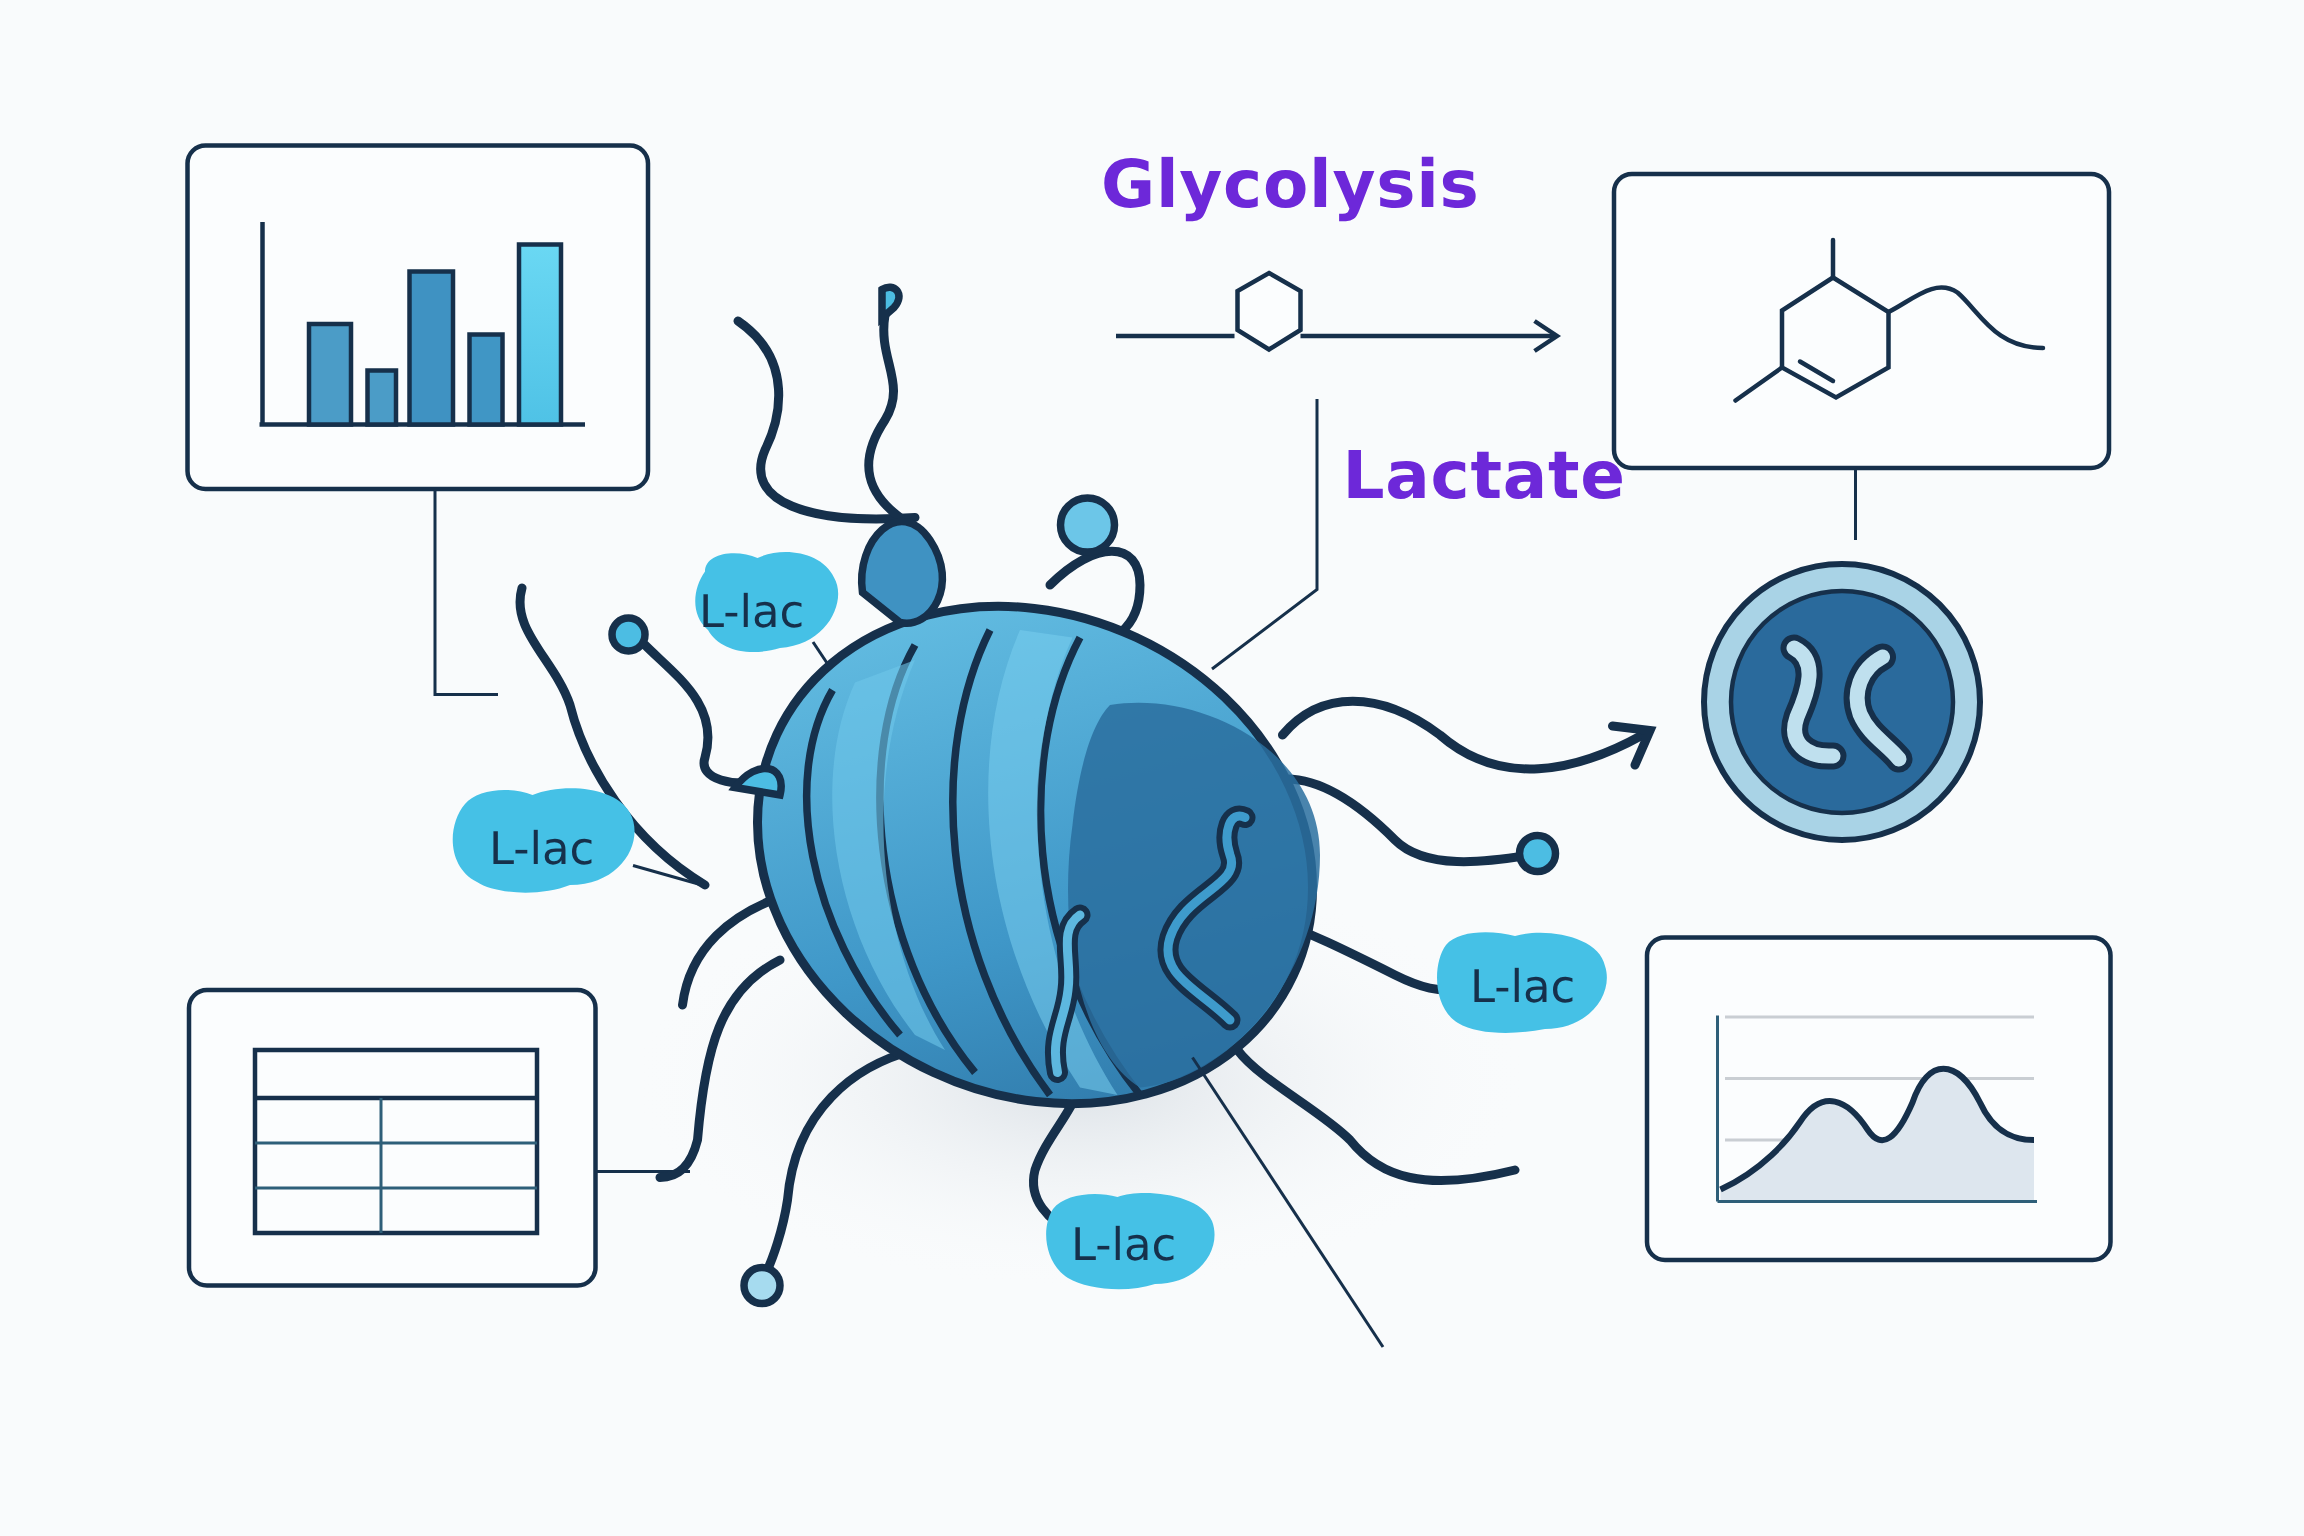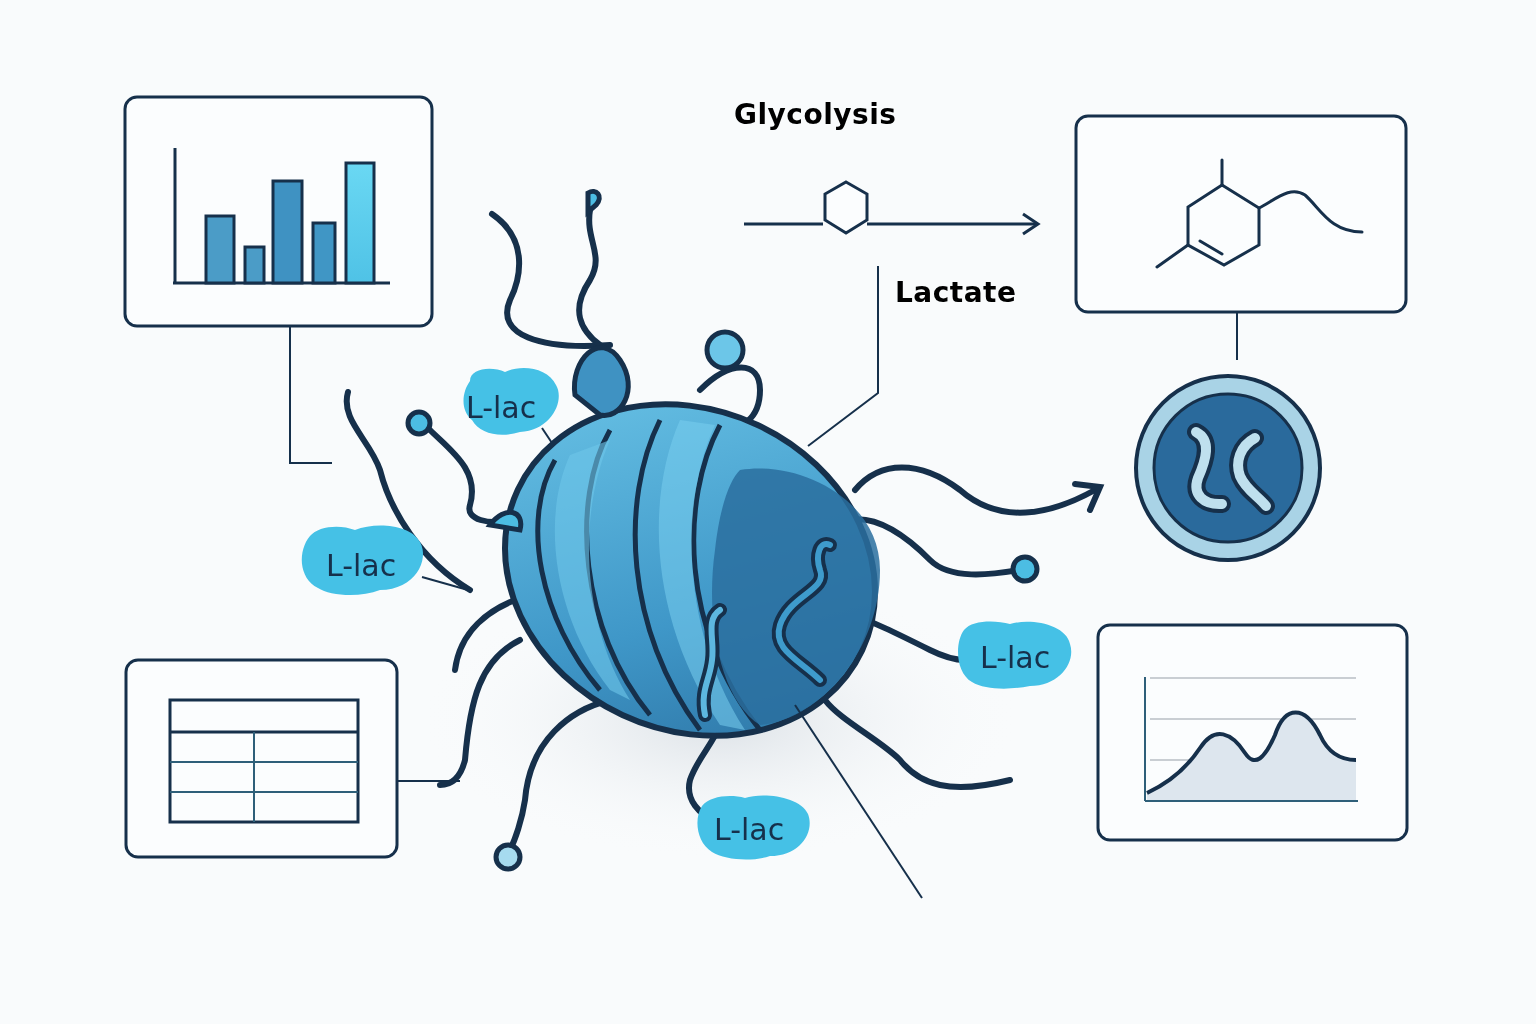--- a/index.html
+++ b/index.html
@@ -4,22 +4,22 @@
 <style>
   html, body { margin: 0; padding: 0; }
   body {
     width: 1536px; height: 1024px; overflow: hidden;
     background: #f9fbfc;
     font-family: "DejaVu Sans", "Liberation Sans", sans-serif;
     position: relative;
   }
   svg.canvas { position: absolute; left: 0; top: 0; }
   .lbl-title {
-    position: absolute; font-weight: bold; color: #000000;
-    font-size: 28px; letter-spacing: 0.5px;
+    position: absolute; font-weight: bold; color: #6d28d9;
+    font-size: 44px; letter-spacing: 0.5px;
   }
   .pill-text {
     font-family: "DejaVu Sans", "Liberation Sans", sans-serif;
     font-size: 30px; fill: #16304b;
   }
 </style>
 </head>
 <body>
 
 <svg class="canvas" width="1536" height="1024" viewBox="0 0 1536 1024">
@@ -179,13 +179,13 @@
     <path d="M964,630 C972,620 995,620 1010,624 C1030,618 1066,624 1070,644 C1076,662 1060,686 1030,686 C1010,690 985,690 972,682 C955,672 955,642 964,630 Z" fill="#45c1e6"></path>
     <text class="pill-text" x="980" y="668">L-lac</text>
   </g>
   <g>
     <path d="M702,806 C710,796 730,794 745,798 C762,792 800,796 808,814 C815,832 800,856 770,856 C752,862 725,860 712,852 C696,842 694,818 702,806 Z" fill="#45c1e6"></path>
     <text class="pill-text" x="714" y="840">L-lac</text>
   </g>
 </svg>
 
 <div class="lbl-title" style="left:734px; top:98px;">Glycolysis</div>
-<div class="lbl-title" style="left:895px; top:276px;">Lactate</div>
+<div class="lbl-title" style="left:895px; top:292px;">Lactate</div>
 
 </body></html>

